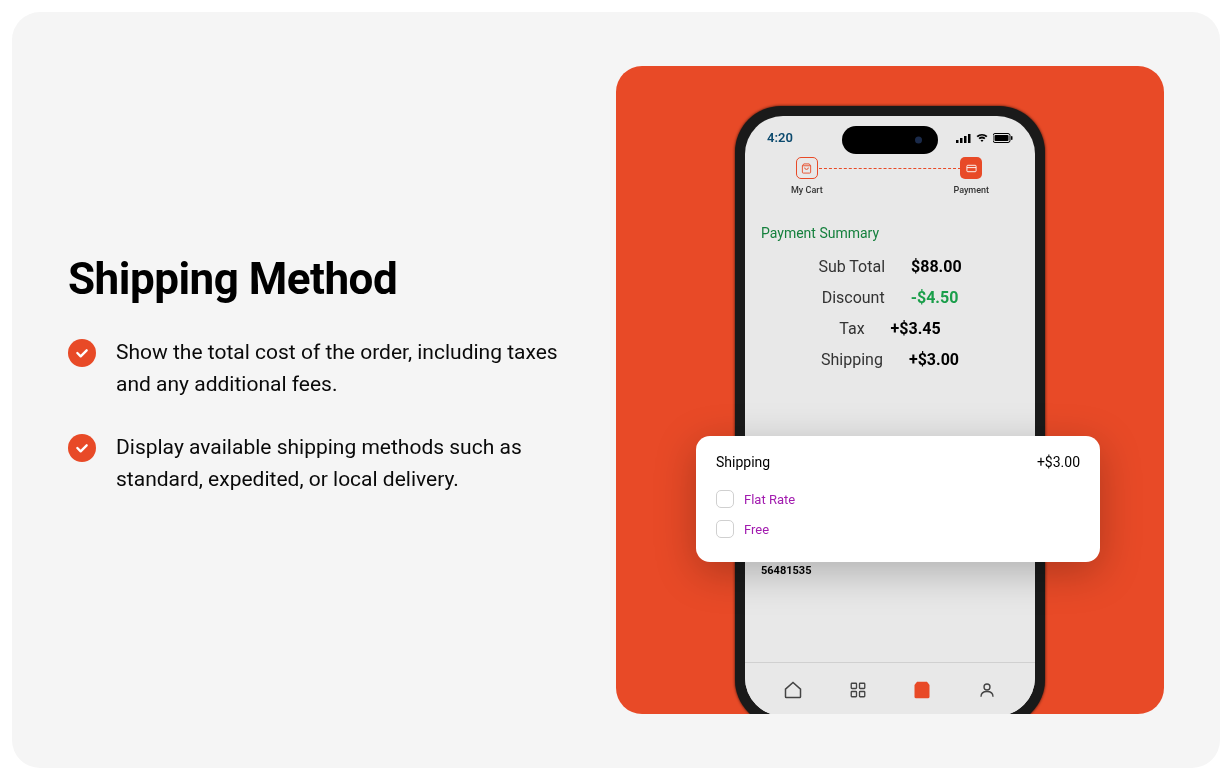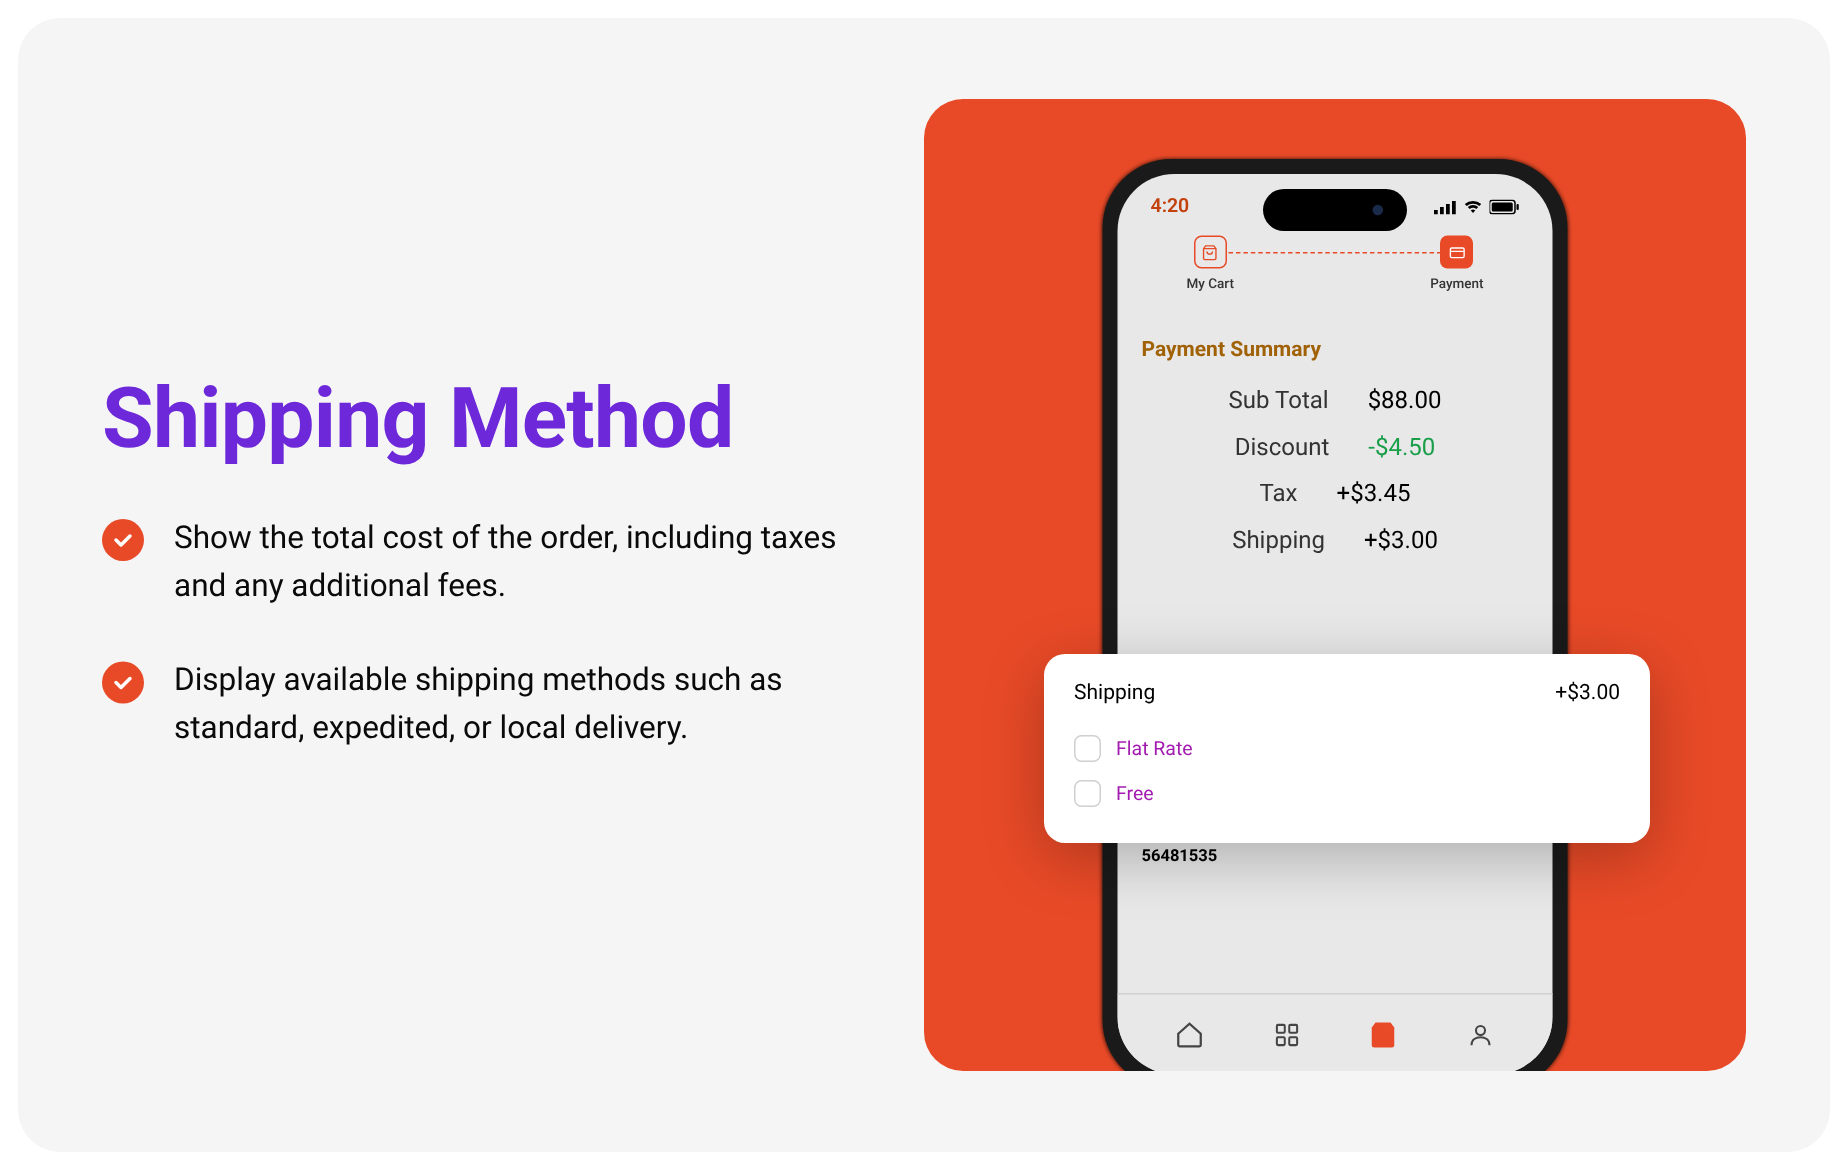--- a/index.html
+++ b/index.html
@@ -21,23 +21,23 @@
       align-items: center;
       padding: 0 56px;
       gap: 56px;
       position: relative;
     }
     .left-content {
       flex: 1;
       max-width: 520px;
     }
     .main-heading {
-      font-size: 56px;
+      font-size: 44px;
       font-weight: 700;
-      color: #6d28d9;
+      color: #000000;
       letter-spacing: -0.5px;
     }
     .bullet-row {
       display: flex;
       gap: 20px;
       margin-bottom: 32px;
       margin-top: 32px;
     }
     .bullet-icon {
       width: 28px;
@@ -106,21 +106,21 @@
       background: #1a2a4a;
       border-radius: 50%;
     }
     .status-bar {
       display: flex;
       justify-content: space-between;
       align-items: center;
       padding: 14px 22px 6px;
       font-size: 13px;
       font-weight: 600;
-      color: #c2410c;
+      color: #0c4a6e;
     }
     .status-right { display: flex; gap: 4px; align-items: center; }
     .screen-content {
       padding: 0 16px;
     }
     .screen-header {
       display: flex;
       align-items: center;
       justify-content: center;
       padding: 8px 0 14px;
@@ -174,32 +174,32 @@
       background: #e8e8e8;
       border: 1.5px solid #e84a27;
     }
     .step-label {
       font-size: 9px;
       color: #333;
       font-weight: 500;
     }
     .section-title {
       font-size: 14px;
-      font-weight: 700;
-      color: #a16207;
+      font-weight: 400;
+      color: #15803d;
       padding: 14px 0 10px;
     }
     .summary-row {
       display: flex;
       justify-content: center;
       padding: 6px 0;
       font-size: 16px;
       color: #333;
     }
-    .summary-row .val { font-weight: 400; color: #000; margin-left: 26px; }
+    .summary-row .val { font-weight: 700; color: #000; margin-left: 26px; }
     .summary-row .val.green { color: #1a9e4a; }
     .billing-block {
       padding-top: 12px;
     }
     .billing-head {
       display: flex;
       justify-content: space-between;
       align-items: center;
     }
     .billing-title {

